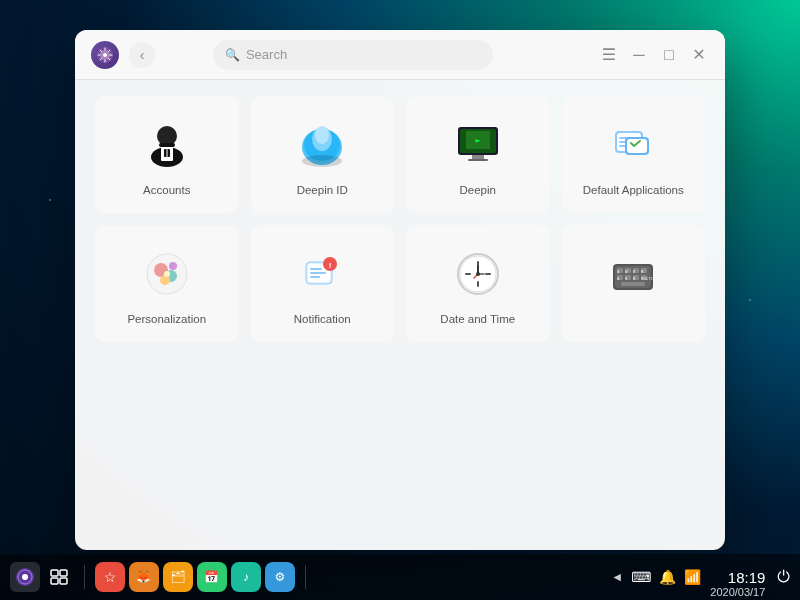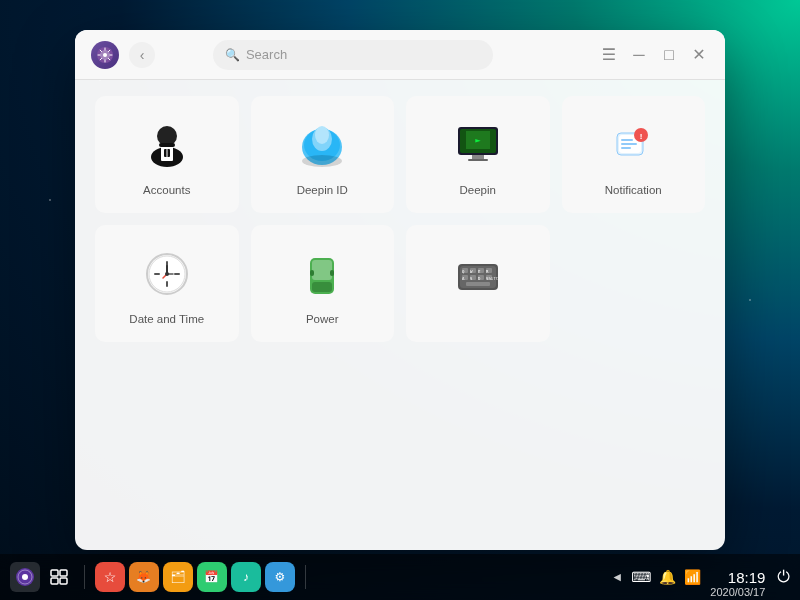--- a/index.html
+++ b/index.html
@@ -290,21 +290,50 @@
             <rect x="14" y="12" width="24" height="18" fill="#1a6b1a"></rect>
             <rect x="20" y="36" width="12" height="4" fill="#888"></rect>
             <rect x="16" y="40" width="20" height="2" rx="1" fill="#666"></rect>
             <text x="26" y="24" text-anchor="middle" fill="#00ff41" font-size="9" font-family="monospace">►</text>
             <rect x="8" y="10" width="36" height="24" rx="2" fill="rgba(50,180,50,0.2)"></rect>
           </svg>
         </div>
         <span class="item-label">Deepin</span>
       </div>
 
-
+      <div class="grid-item">
+        <div class="icon-area">
+          <svg width="52" height="52" viewBox="0 0 52 52">
+            <rect x="8" y="12" width="28" height="22" rx="4" fill="#90caf9"></rect>
+            <rect x="10" y="14" width="24" height="18" rx="3" fill="white"></rect>
+            <rect x="12" y="18" width="12" height="2" rx="1" fill="#90caf9"></rect>
+            <rect x="12" y="22" width="16" height="2" rx="1" fill="#90caf9"></rect>
+            <rect x="12" y="26" width="10" height="2" rx="1" fill="#90caf9"></rect>
+            <rect x="18" y="18" width="24" height="18" rx="4" fill="#64b5f6"></rect>
+            <rect x="20" y="20" width="20" height="14" rx="3" fill="white"></rect>
+            <path d="M24 24l3 3 6-5" stroke="#4caf50" stroke-width="2" stroke-linecap="round" stroke-linejoin="round" fill="none"></path>
+          </svg>
+        </div>
+        <span class="item-label">Default Applications</span>
+      </div>
+
+      <div class="grid-item">
+        <div class="icon-area">
+          <svg width="52" height="52" viewBox="0 0 52 52">
+            <circle cx="26" cy="26" r="20" fill="#f5f5f5"></circle>
+            <circle cx="20" cy="22" r="7" fill="#ef9a9a"></circle>
+            <circle cx="30" cy="28" r="6" fill="#80cbc4"></circle>
+            <circle cx="24" cy="32" r="5" fill="#ffcc80"></circle>
+            <circle cx="32" cy="18" r="4" fill="#ce93d8"></circle>
+            <circle cx="26" cy="26" r="3" fill="#fff9c4"></circle>
+            <circle cx="26" cy="26" r="20" fill="none" stroke="#e0e0e0" stroke-width="1"></circle>
+          </svg>
+        </div>
+        <span class="item-label">Personalization</span>
+      </div>
 
 
       <div class="grid-item">
         <div class="icon-area">
           <svg width="52" height="52" viewBox="0 0 52 52">
             <rect x="10" y="14" width="26" height="22" rx="4" fill="#e3f2fd" stroke="#90caf9" stroke-width="1"></rect>
             <rect x="12" y="16" width="22" height="18" rx="3" fill="white"></rect>
             <rect x="14" y="20" width="12" height="2" rx="1" fill="#90caf9"></rect>
             <rect x="14" y="24" width="16" height="2" rx="1" fill="#90caf9"></rect>
             <rect x="14" y="28" width="10" height="2" rx="1" fill="#90caf9"></rect>
@@ -327,32 +356,20 @@
             <line x1="34" y1="26" x2="38" y2="26" stroke="#555" stroke-width="2" stroke-linecap="round"></line>
             <line x1="26" y1="26" x2="26" y2="18" stroke="#333" stroke-width="2" stroke-linecap="round"></line>
             <line x1="26" y1="26" x2="32" y2="26" stroke="#555" stroke-width="1.5" stroke-linecap="round"></line>
             <line x1="26" y1="26" x2="22" y2="30" stroke="#e74c3c" stroke-width="1.5" stroke-linecap="round"></line>
             <circle cx="26" cy="26" r="2" fill="#333"></circle>
           </svg>
         </div>
         <span class="item-label">Date and Time</span>
       </div>
 
-      <div class="grid-item">
-        <div class="icon-area">
-          <svg width="52" height="52" viewBox="0 0 52 52">
-            <rect x="14" y="10" width="24" height="36" rx="5" fill="#4caf50"></rect>
-            <rect x="16" y="12" width="20" height="20" rx="3" fill="#81c784"></rect>
-            <rect x="16" y="34" width="20" height="10" rx="3" fill="#388e3c"></rect>
-            <rect x="14" y="22" width="4" height="6" rx="2" fill="#2e7d32"></rect>
-            <rect x="34" y="22" width="4" height="6" rx="2" fill="#2e7d32"></rect>
-          </svg>
-        </div>
-        <span class="item-label">Power</span>
-      </div>
 
 
       <div class="grid-item">
         <div class="icon-area">
           <svg width="52" height="52" viewBox="0 0 52 52">
             <rect x="6" y="16" width="40" height="26" rx="4" fill="#555"></rect>
             <rect x="8" y="18" width="36" height="22" rx="3" fill="#666"></rect>
 
             <rect x="10" y="20" width="6" height="5" rx="1" fill="#888"></rect>
             <rect x="18" y="20" width="6" height="5" rx="1" fill="#888"></rect>

